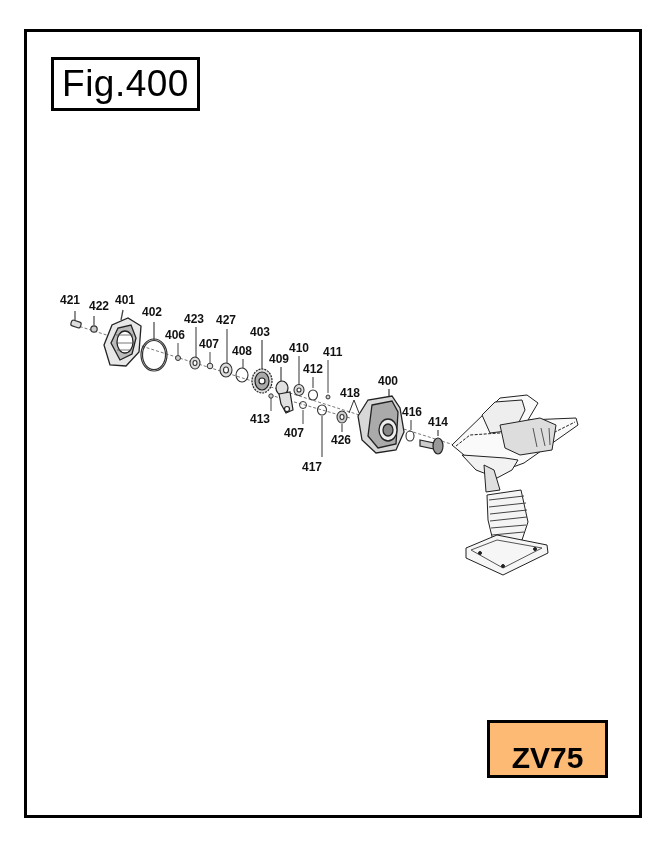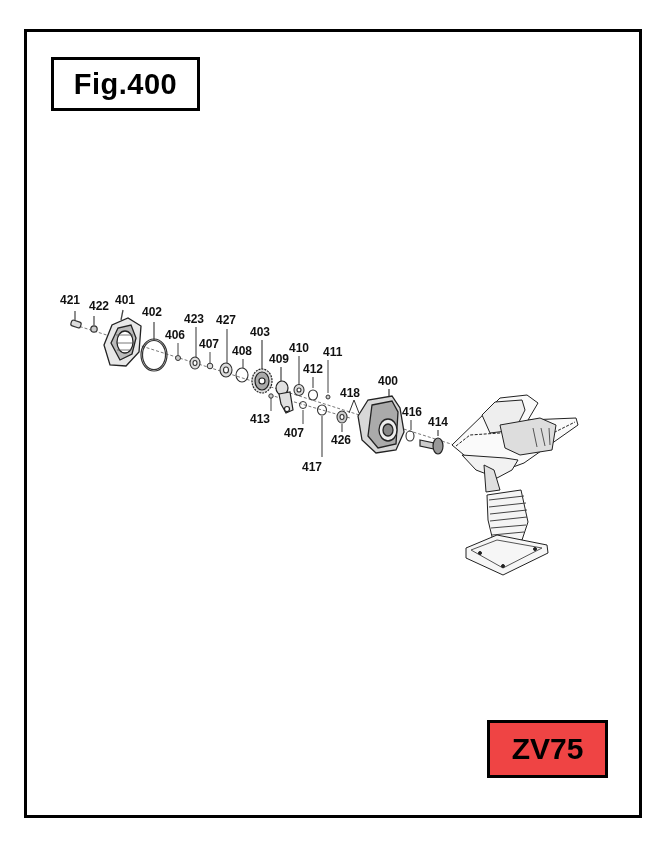--- a/index.html
+++ b/index.html
@@ -1,20 +1,20 @@
 <!DOCTYPE html>
 <html><head>
 <meta charset="utf-8">
 <style>
   html, body { margin:0; padding:0; background:#ffffff; }
   body { width:671px; height:844px; position:relative; overflow:hidden; font-family:"Liberation Sans", sans-serif; }
   .outer-frame { position:absolute; left:24px; top:29px; width:612px; height:783px; border:3px solid #000; box-sizing:content-box; }
   .fig-box { position:absolute; left:51px; top:57px; width:143px; height:48px; border:3px solid #000; display:flex; align-items:center; justify-content:center; background:#fff; }
-  .fig-box span { font-weight:bold; font-size:29px; color:#000; letter-spacing:0.5px; }
-  .model-box { position:absolute; left:487px; top:720px; width:115px; height:52px; border:3px solid #000; display:flex; align-items:center; justify-content:center; background:#ef4444; }
+  .fig-box span { font-weight:normal; font-size:37px; color:#000; letter-spacing:0.5px; }
+  .model-box { position:absolute; left:487px; top:720px; width:115px; height:52px; border:3px solid #000; display:flex; align-items:flex-end; justify-content:center; background:#fdba74; }
   .model-box span { font-weight:bold; font-size:30px; color:#000; }
   svg.diagram { position:absolute; left:0; top:0; }
   .lbl { font-family:"Liberation Sans", sans-serif; font-weight:bold; font-size:12px; fill:#111; }
 </style>
 </head>
 <body>
 
 <div class="outer-frame"></div>
 
 <div class="fig-box">

